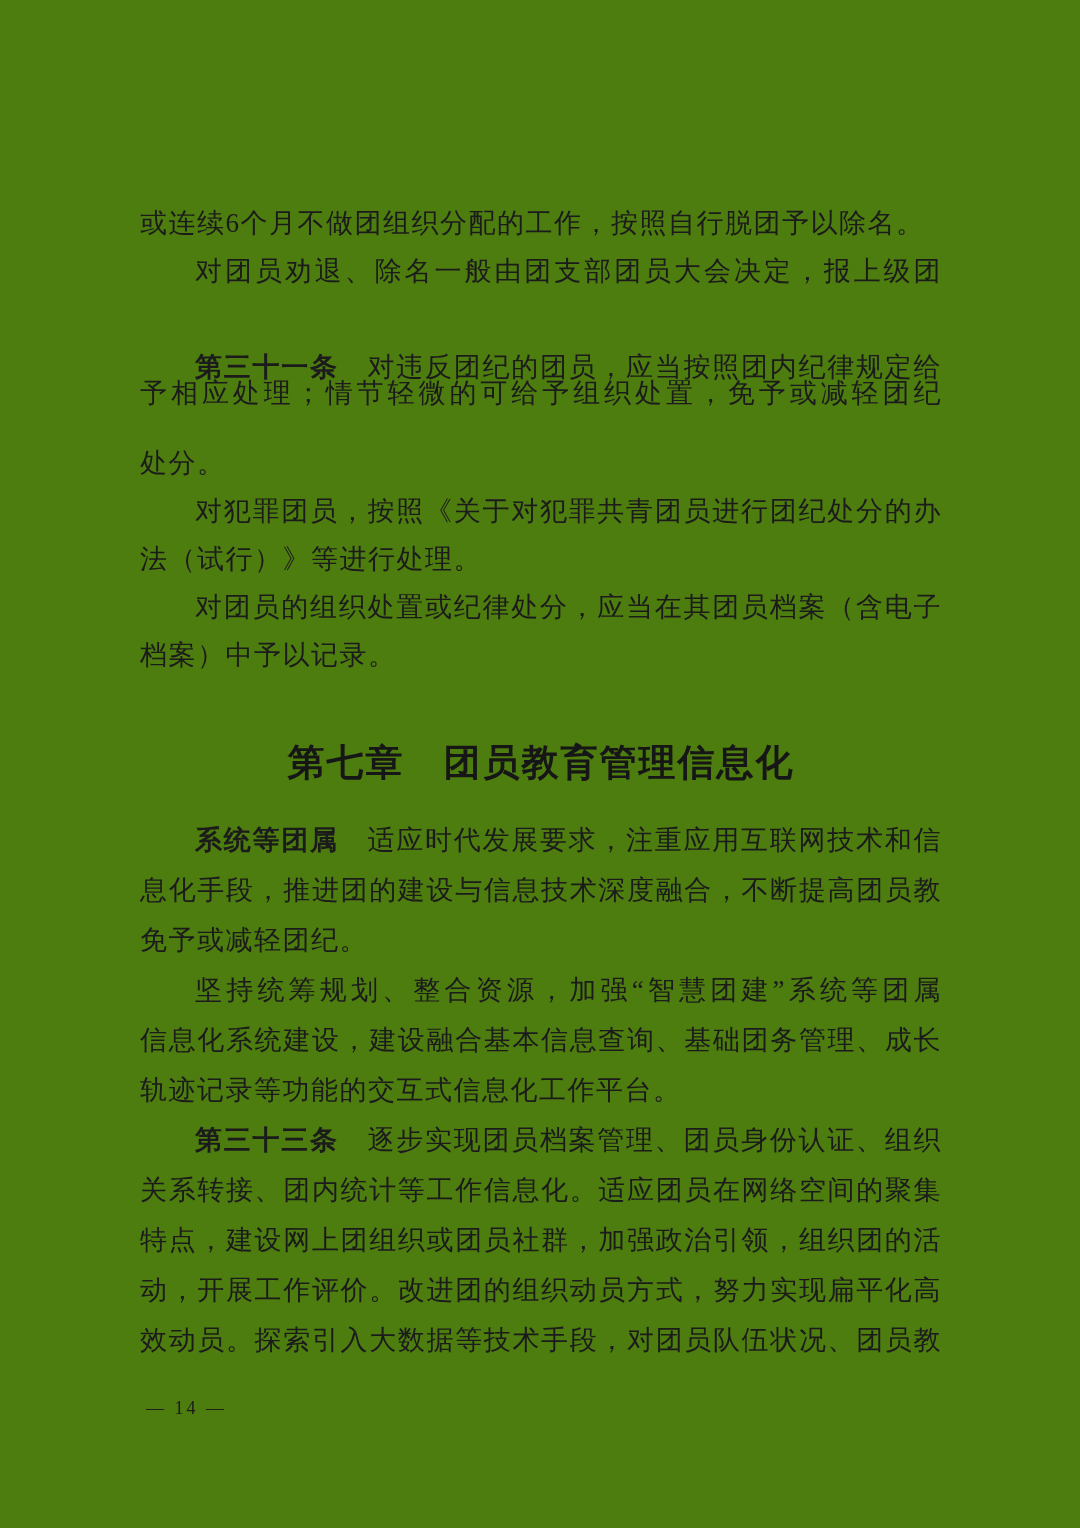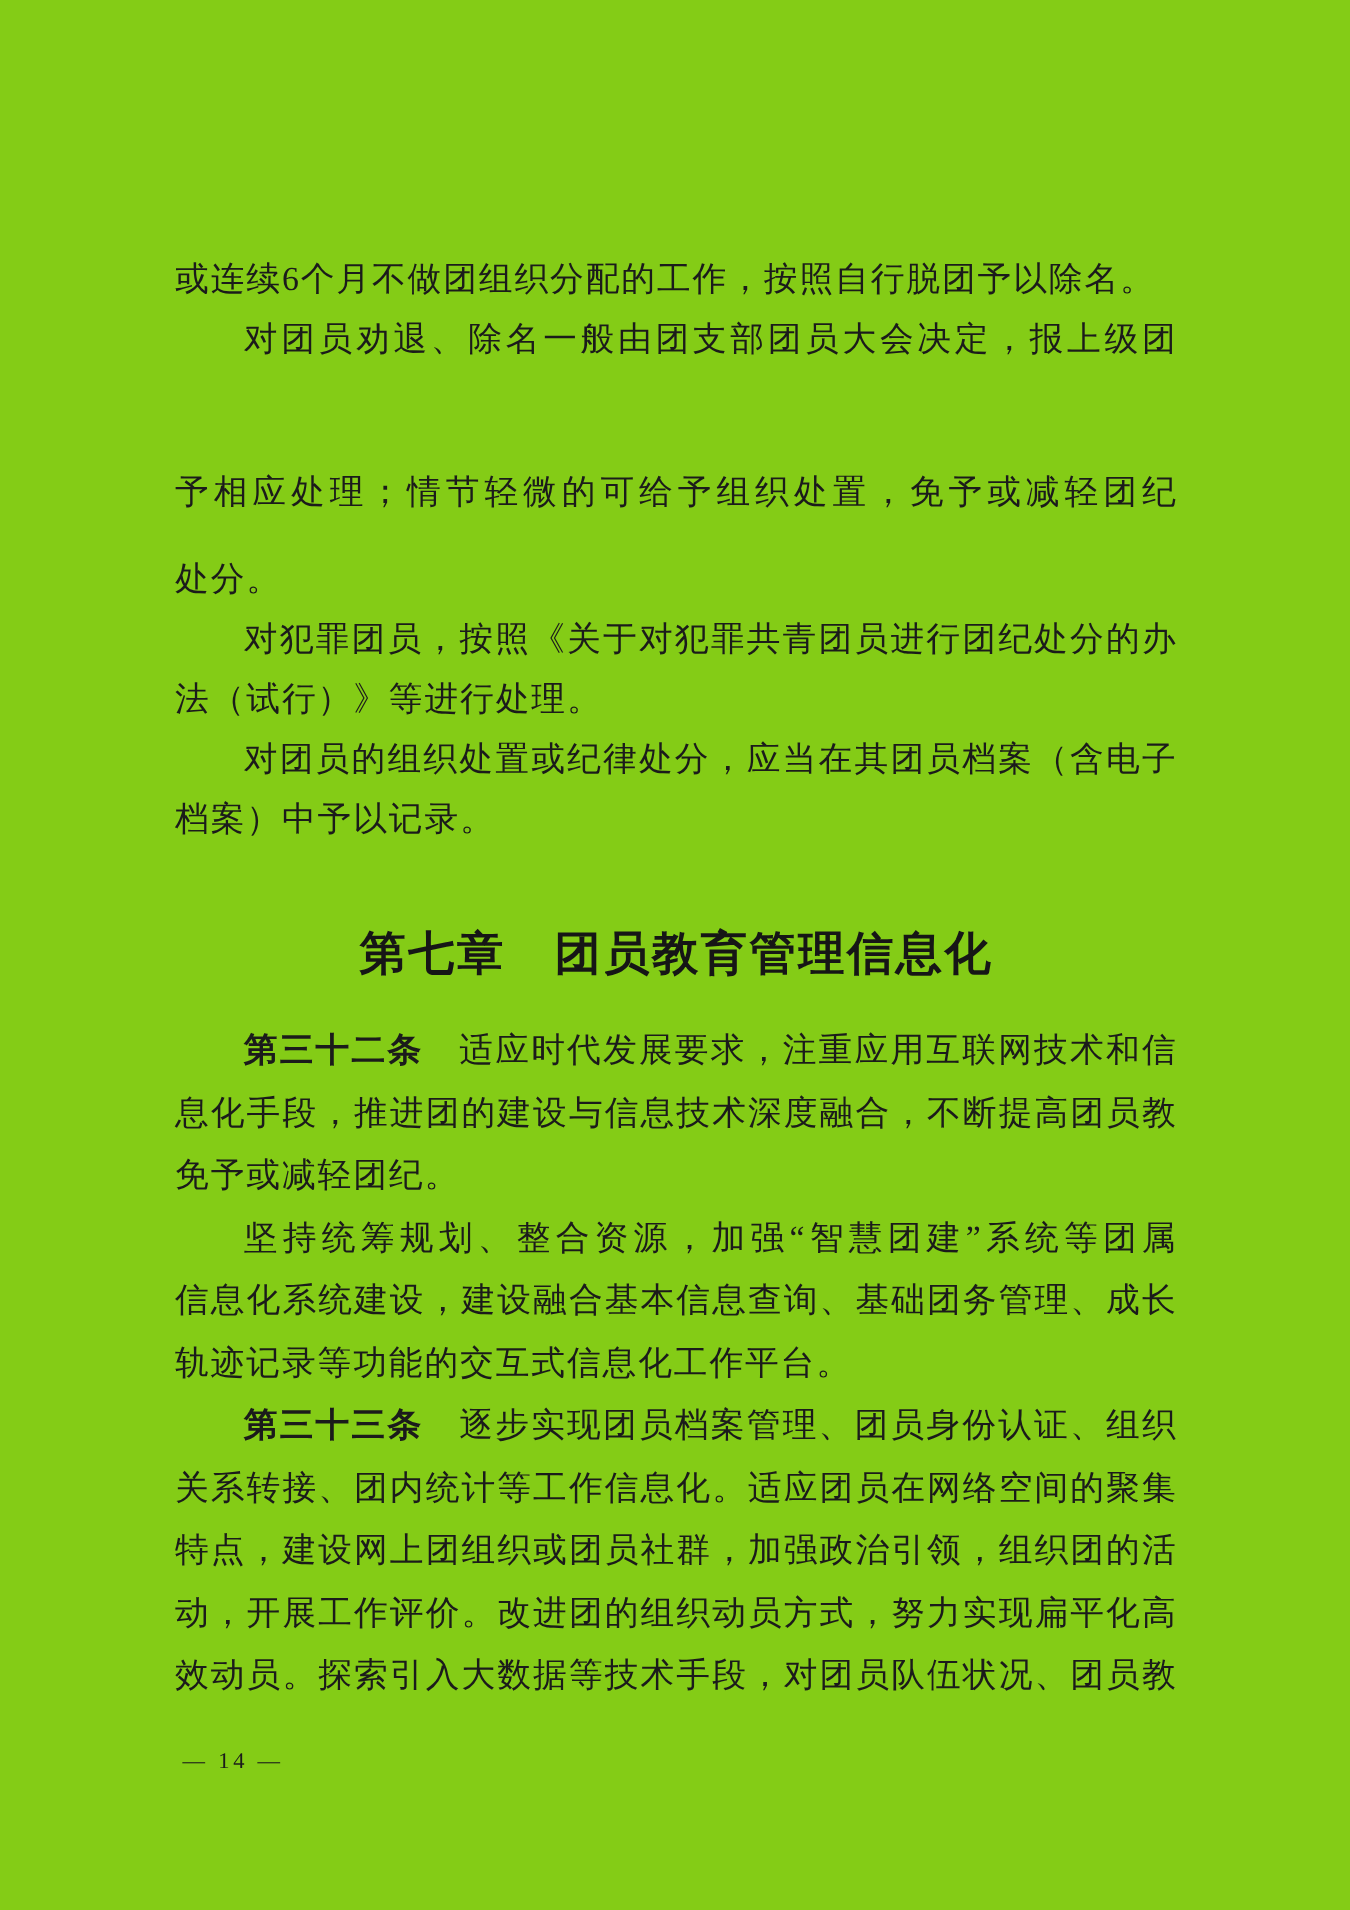--- a/index.html
+++ b/index.html
@@ -11,21 +11,21 @@
     height: 1528px;
     position: relative;
     background: #ffffff;
     font-family: "Liberation Serif", serif;
     color: #1b1b1b;
     overflow: hidden;
   }
   .sheet {
     position: absolute;
     inset: 0;
-    background: #84cc16;
+    background: #4d7c0f;
   }
   .textblock {
     position: absolute;
     left: 140px;
     top: 0;
     width: 802px;
     height: 1528px;
   }
   .line {
     position: absolute;
@@ -76,32 +76,33 @@
 </style>
 </head>
 <body>
 
 <div class="sheet">
   <div class="textblock">
 
     <div class="line" style="top:199px">或连续6个月不做团组织分配的工作，按照自行脱团予以除名。</div>
     <div class="line justify indent" style="top:247px">对团员劝退、除名一般由团支部团员大会决定，报上级团</div>
 
+    <div class="line justify indent" style="top:343px"><span class="term">第三十一条</span><span>　对违反团纪的团员，应当按照团内纪律规定给</span></div>
     <div class="line justify" style="top:369px">予相应处理；情节轻微的可给予组织处置，免予或减轻团纪</div>
     <div class="line" style="top:439px">处分。</div>
 
     <div class="line justify indent" style="top:487px">对犯罪团员，按照《关于对犯罪共青团员进行团纪处分的办</div>
     <div class="line" style="top:535px">法（试行）》等进行处理。</div>
 
     <div class="line justify indent" style="top:583px">对团员的组织处置或纪律处分，应当在其团员档案（含电子</div>
     <div class="line" style="top:631px">档案）中予以记录。</div>
 
     <div class="chapter-heading">第七章　团员教育管理信息化</div>
 
-    <div class="line justify indent" style="top:816px"><span class="term">第三十二条</span><span>　适应时代发展要求，注重应用互联网技术和信</span></div>
+    <div class="line justify indent" style="top:816px"><span class="term">系统等团属</span><span>　适应时代发展要求，注重应用互联网技术和信</span></div>
     <div class="line justify" style="top:866px">息化手段，推进团的建设与信息技术深度融合，不断提高团员教</div>
     <div class="line" style="top:916px">免予或减轻团纪。</div>
 
     <div class="line justify indent" style="top:966px">坚持统筹规划、整合资源，加强“智慧团建”系统等团属</div>
     <div class="line justify" style="top:1016px">信息化系统建设，建设融合基本信息查询、基础团务管理、成长</div>
     <div class="line" style="top:1066px">轨迹记录等功能的交互式信息化工作平台。</div>
 
     <div class="line justify indent" style="top:1116px"><span class="term">第三十三条</span><span>　逐步实现团员档案管理、团员身份认证、组织</span></div>
     <div class="line justify" style="top:1166px">关系转接、团内统计等工作信息化。适应团员在网络空间的聚集</div>
     <div class="line justify" style="top:1216px">特点，建设网上团组织或团员社群，加强政治引领，组织团的活</div>

